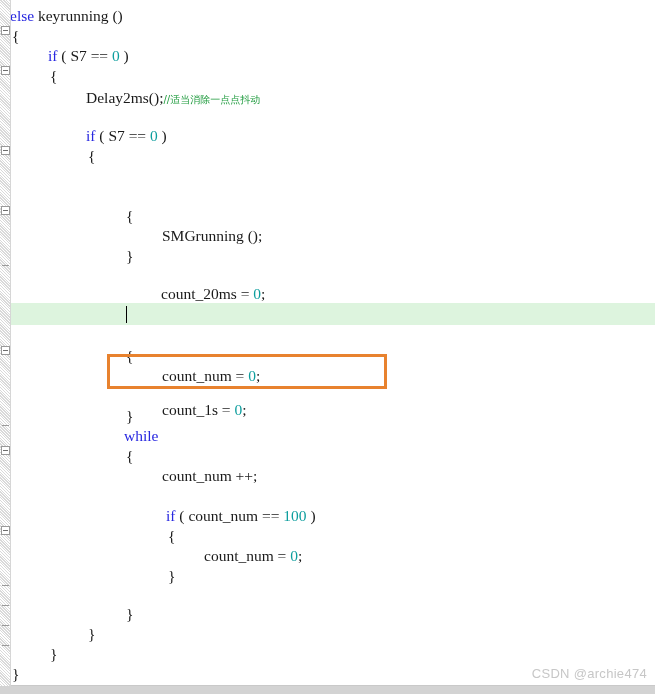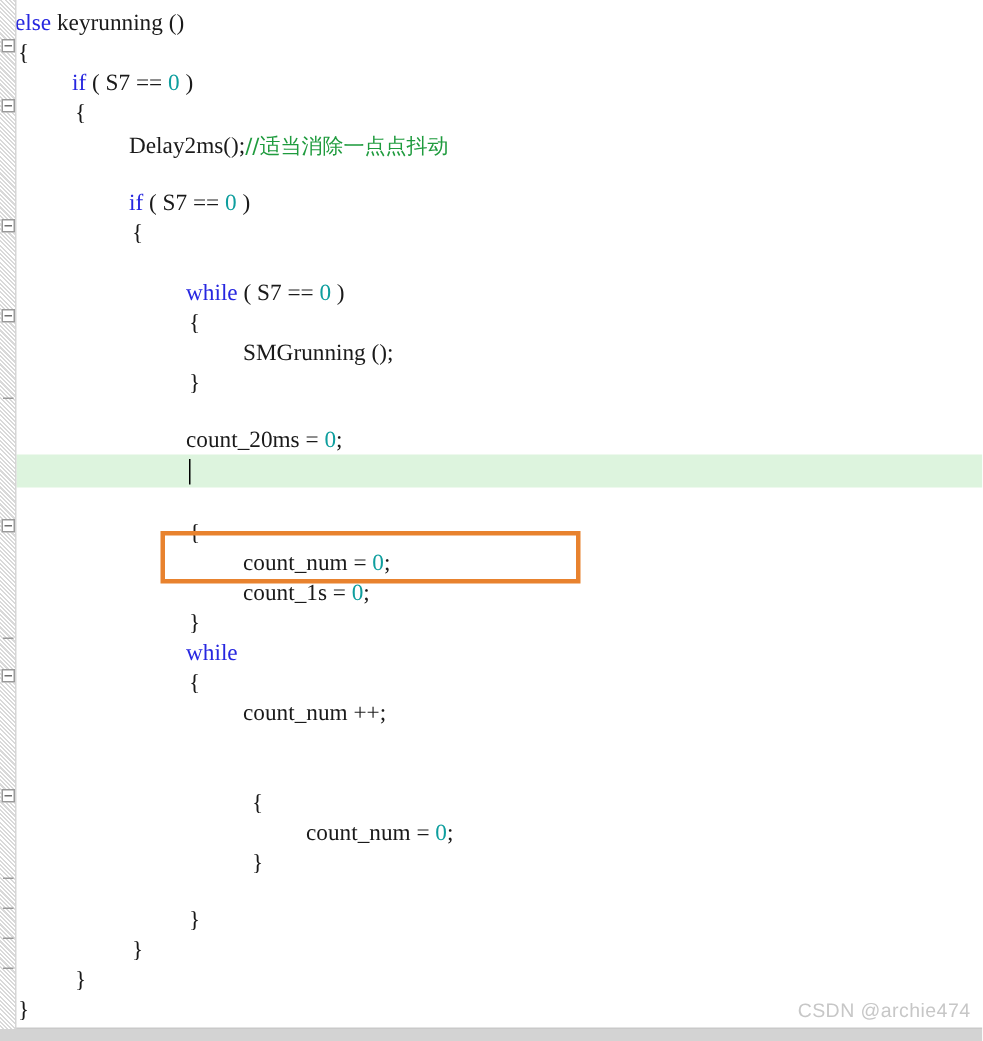--- a/index.html
+++ b/index.html
@@ -82,21 +82,21 @@
     font-family: "Liberation Serif", "DejaVu Serif", serif;
     color: #000000;
   }
   .line .ind { display: inline-block; }
 
   .kw   { color: #2727e0; }
   .num  { color: #0e9e9e; }
   .cmt  { color: #1f9b3e; }
   .id   { color: #1a1a1a; }
   .punc { color: #1a1a1a; }
-  .cn   { font-family: "DejaVu Sans", sans-serif; font-size: 14px; }
+  .cn   { font-family: "DejaVu Sans", sans-serif; font-size: 10px; }
 
   
   #hl-line {
     position: absolute;
     left: 11px;
     width: 644px;
     height: 22px;
     background: #ddf4de;
     z-index: 0;
   }
@@ -155,34 +155,34 @@
 
   <div id="code">
       <div class="line" style="top: 6px;"><span class="ind" style="width: 10px;"></span><span class="kw">else</span><span class="id"> keyrunning ()</span></div>
       <div class="line" style="top: 26px;"><span class="ind" style="width: 12px;"></span><span class="punc">{</span></div>
       <div class="line" style="top: 46px;"><span class="ind" style="width: 48px;"></span><span class="kw">if</span><span class="id"> ( S7 == </span><span class="num">0</span><span class="id"> )</span></div>
       <div class="line" style="top: 66px;"><span class="ind" style="width: 50px;"></span><span class="punc">{</span></div>
       <div class="line" style="top: 88px;"><span class="ind" style="width: 86px;"></span><span class="id">Delay2ms();</span><span class="cmt cn">//适当消除一点点抖动</span></div>
       <div class="line" style="top: 108px;"><span class="ind" style="width: 86px;"></span></div>
       <div class="line" style="top: 126px;"><span class="ind" style="width: 86px;"></span><span class="kw">if</span><span class="id"> ( S7 == </span><span class="num">0</span><span class="id"> )</span></div>
       <div class="line" style="top: 146px;"><span class="ind" style="width: 88px;"></span><span class="punc">{</span></div>
-      <div class="line" style="top: 186px;"><span class="ind" style="width: 124px;"></span><span class="kw">while</span><span class="id"> ( S7 == </span><span class="num">0</span><span class="id"> )</span></div>
       <div class="line" style="top: 206px;"><span class="ind" style="width: 126px;"></span><span class="punc">{</span></div>
       <div class="line" style="top: 226px;"><span class="ind" style="width: 162px;"></span><span class="id">SMGrunning ();</span></div>
       <div class="line" style="top: 246px;"><span class="ind" style="width: 126px;"></span><span class="punc">}</span></div>
-      <div class="line" style="top: 284px;"><span class="ind" style="width: 124px;"></span><span class="id">count_20ms = </span><span class="num">0</span><span class="id">;</span></div>
+      <div class="line" style="top: 284px; padding-left: 37px;"><span class="ind" style="width: 124px;"></span><span class="id">count_20ms = </span><span class="num">0</span><span class="id">;</span></div>
       <div class="line" style="top: 304px;"><span class="ind" style="width: 124px;"></span></div>
       <div class="line" style="top: 346px;"><span class="ind" style="width: 126px;"></span><span class="punc">{</span></div>
       <div class="line" style="top: 366px;"><span class="ind" style="width: 162px;"></span><span class="id">count_num = </span><span class="num">0</span><span class="id">;</span></div>
-      <div class="line" style="top: 386px;"><span class="ind" style="width: 162px;"></span><span class="id">count_1s = </span><span class="num">0</span><span class="id">;</span></div>
+      <div class="line" style="top: 400px;"><span class="ind" style="width: 162px;"></span><span class="id">count_1s = </span><span class="num">0</span><span class="id">;</span></div>
       <div class="line" style="top: 406px;"><span class="ind" style="width: 126px;"></span><span class="punc">}</span></div>
       <div class="line" style="top: 426px;"><span class="ind" style="width: 124px;"></span><span class="kw">while</span></div>
       <div class="line" style="top: 446px;"><span class="ind" style="width: 126px;"></span><span class="punc">{</span></div>
       <div class="line" style="top: 466px;"><span class="ind" style="width: 162px;"></span><span class="id">count_num ++;</span></div>
       <div class="line" style="top: 486px;"><span class="ind" style="width: 162px;"></span></div>
+      <div class="line" style="top: 506px;"><span class="ind" style="width: 166px;"></span><span class="kw">if</span><span class="id"> ( count_num == </span><span class="num">100</span><span class="id"> )</span></div>
       <div class="line" style="top: 526px;"><span class="ind" style="width: 168px;"></span><span class="punc">{</span></div>
       <div class="line" style="top: 546px;"><span class="ind" style="width: 204px;"></span><span class="id">count_num = </span><span class="num">0</span><span class="id">;</span></div>
       <div class="line" style="top: 566px;"><span class="ind" style="width: 168px;"></span><span class="punc">}</span></div>
       <div class="line" style="top: 586px;"><span class="ind" style="width: 168px;"></span></div>
       <div class="line" style="top: 604px;"><span class="ind" style="width: 126px;"></span><span class="punc">}</span></div>
       <div class="line" style="top: 624px;"><span class="ind" style="width: 88px;"></span><span class="punc">}</span></div>
       <div class="line" style="top: 644px;"><span class="ind" style="width: 50px;"></span><span class="punc">}</span></div>
       <div class="line" style="top: 664px;"><span class="ind" style="width: 12px;"></span><span class="punc">}</span></div>
     </div>
 

